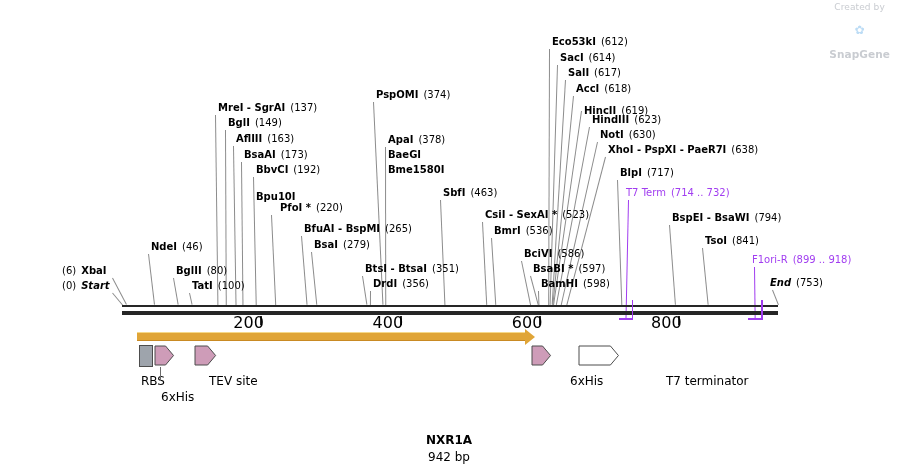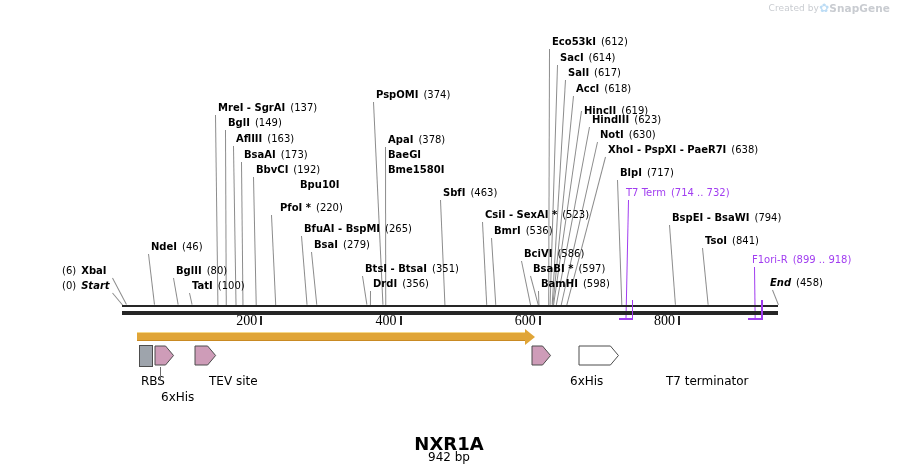--- a/index.html
+++ b/index.html
@@ -6,22 +6,22 @@
   html,body{margin:0;padding:0;}
   body{
     width:898px;height:472px;background:#ffffff;overflow:hidden;
     font-family:"DejaVu Sans","Liberation Sans",sans-serif;
     -webkit-font-smoothing:antialiased;
   }
   #map{position:relative;width:898px;height:472px;}
 
   
   .watermark{
-    position:absolute;top:2px;right:8px;display:flex;align-items:center;gap:0;
-    font-size:9px;color:#c9ccd1;letter-spacing:.1px;
+    position:absolute;top:2px;right:8px;display:flex;align-items:center;gap:12px;
+    font-size:9px;color:#c9ccd1;letter-spacing:.1px;flex-direction:column;
   }
   .watermark .wm-logo{color:#bcdcf5;font-size:12px;line-height:1;}
   .watermark .wm-name{color:#c9ccd1;font-weight:bold;font-size:10.5px;}
 
   
   .lbl{
     position:absolute;white-space:nowrap;font-size:10px;color:#000;
     line-height:13px;
   }
   .lbl .nm{font-weight:bold;}
@@ -33,39 +33,39 @@
   .lbl.prepos .pos{padding-left:0;padding-right:5px;}
 
   
   .leader{position:absolute;background:#8c8c8c;width:1px;transform-origin:top center;}
   .leader.purple{background:#a13df0;width:1.3px;}
 
   
   .backbone{position:absolute;background:#262626;}
 
   
-  .ruler-lbl{position:absolute;font-size:14px;color:#000;white-space:nowrap;font-family:Liberation Serif, serif;}
+  .ruler-lbl{position:absolute;font-size:16px;color:#000;white-space:nowrap;}
   .ruler-tick{position:absolute;background:#262626;width:2.2px;height:9px;}
 
   
   .orf-bar{position:absolute;height:7px;background:#E0A537;
            border-top:1.6px solid #F6D98A;border-bottom:1.6px solid #C98A23;}
   .orf-head{position:absolute;width:0;height:0;}
 
   
   .feat-box{position:absolute;background:#9EA4AC;border:1px solid #4d4d4d;}
   .feat-name{position:absolute;font-size:12px;color:#000;white-space:nowrap;}
   .feat-stem{position:absolute;background:#6b6b6b;width:1px;}
 
   
   .ubar{position:absolute;background:#a13df0;height:2.4px;}
   .ubar-stem{position:absolute;background:#a13df0;width:1.6px;}
 
   
-  .title{position:absolute;width:100%;text-align:center;font-size:18px;font-weight:bold;color:#000;}
+  .title{position:absolute;width:100%;text-align:center;font-size:12px;font-weight:bold;color:#000;}
   .subtitle{position:absolute;width:100%;text-align:center;font-size:12px;color:#000;}
 </style>
 </head>
 <body>
 
 <div id="map">
 
   <div class="watermark">
     <span>Created by</span>
     <span class="wm-logo">✿</span>
@@ -110,21 +110,21 @@
       <div class="leader purple" style="left: 628px; top: 200px; height: 119.026px; transform: rotate(1.20811deg); transform-origin: center top;"></div>
       <div class="leader purple" style="left: 754px; top: 267px; height: 52.0043px; transform: rotate(-0.739199deg); transform-origin: center top;"></div>
       <div class="leader" style="left: 772px; top: 290px; height: 16.1555px; transform: rotate(-21.8014deg); transform-origin: center top;"></div>
     </div>
   <div id="layer-labels">
       <div class="lbl" style="left: 218px; top: 101px;"><span class="nm">MreI - SgrAI</span><span class="pos">(137)</span></div>
       <div class="lbl" style="left: 228px; top: 116px;"><span class="nm">BglI</span><span class="pos">(149)</span></div>
       <div class="lbl" style="left: 236px; top: 132px;"><span class="nm">AflIII</span><span class="pos">(163)</span></div>
       <div class="lbl" style="left: 244px; top: 148px;"><span class="nm">BsaAI</span><span class="pos">(173)</span></div>
       <div class="lbl" style="left: 256px; top: 163px;"><span class="nm">BbvCI</span><span class="pos">(192)</span></div>
-      <div class="lbl" style="left: 256px; top: 178px; margin-left: 44px;"><span class="nm">Bpu10I</span></div>
+      <div class="lbl" style="left: 256px; top: 190px;"><span class="nm">Bpu10I</span></div>
       <div class="lbl" style="left: 280px; top: 201px;"><span class="nm">PfoI *</span><span class="pos">(220)</span></div>
       <div class="lbl" style="left: 304px; top: 222px;"><span class="nm">BfuAI - BspMI</span><span class="pos">(265)</span></div>
       <div class="lbl" style="left: 314px; top: 238px;"><span class="nm">BsaI</span><span class="pos">(279)</span></div>
       <div class="lbl" style="left: 365px; top: 262px;"><span class="nm">BtsI - BtsaI</span><span class="pos">(351)</span></div>
       <div class="lbl" style="left: 373px; top: 277px;"><span class="nm">DrdI</span><span class="pos">(356)</span></div>
       <div class="lbl" style="left: 376px; top: 88px;"><span class="nm">PspOMI</span><span class="pos">(374)</span></div>
       <div class="lbl" style="left: 388px; top: 133px;"><span class="nm">ApaI</span><span class="pos">(378)</span></div>
       <div class="lbl" style="left: 388px; top: 148px;"><span class="nm">BaeGI</span></div>
       <div class="lbl" style="left: 388px; top: 163px;"><span class="nm">Bme1580I</span></div>
       <div class="lbl" style="left: 443px; top: 186px;"><span class="nm">SbfI</span><span class="pos">(463)</span></div>
@@ -144,21 +144,21 @@
       <div class="lbl" style="left: 620px; top: 166px;"><span class="nm">BlpI</span><span class="pos">(717)</span></div>
       <div class="lbl" style="left: 672px; top: 211px;"><span class="nm">BspEI - BsaWI</span><span class="pos">(794)</span></div>
       <div class="lbl" style="left: 705px; top: 234px;"><span class="nm">TsoI</span><span class="pos">(841)</span></div>
       <div class="lbl" style="left: 151px; top: 240px;"><span class="nm">NdeI</span><span class="pos">(46)</span></div>
       <div class="lbl" style="left: 176px; top: 264px;"><span class="nm">BglII</span><span class="pos">(80)</span></div>
       <div class="lbl" style="left: 192px; top: 279px;"><span class="nm">TatI</span><span class="pos">(100)</span></div>
       <div class="lbl prepos" style="left: 62px; top: 264px;"><span class="pos">(6)</span><span class="nm">XbaI</span></div>
       <div class="lbl ital prepos" style="left: 62px; top: 279px;"><span class="pos">(0)</span><span class="nm">Start</span></div>
       <div class="lbl feat" style="left: 626px; top: 186px;"><span class="nm">T7 Term</span><span class="pos">(714 .. 732)</span></div>
       <div class="lbl feat" style="left: 752px; top: 253px;"><span class="nm">F1ori-R</span><span class="pos">(899 .. 918)</span></div>
-      <div class="lbl feat ital" style="left: 770px; top: 276px;"><span class="nm" style="font-style: italic; font-weight: bold; color: rgb(0, 0, 0);">End</span><span class="pos" style="color: rgb(0, 0, 0);">(458)</span></div>
+      <div class="lbl feat ital" style="left: 770px; top: 276px;"><span class="nm" style="font-style: italic; font-weight: bold; color: rgb(0, 0, 0);">End</span><span class="pos" style="color: rgb(0, 0, 0);">(753)</span></div>
     </div>
   <div id="layer-backbone">
       <div class="backbone" style="left: 122px; top: 305px; width: 656px; height: 2px;"></div>
       <div class="backbone" style="left: 122px; top: 311px; width: 656px; height: 4px;"></div>
       <div class="ubar" style="left: 619.223px; top: 318px; width: 12.535px;"></div>
       <div class="ubar-stem" style="left: 631.758px; top: 300px; height: 20px;"></div>
       <div class="ubar" style="left: 748.055px; top: 318px; width: 13.2314px;"></div>
       <div class="ubar-stem" style="left: 761.287px; top: 300px; height: 20px;"></div>
     </div>
   <div id="layer-ruler">

